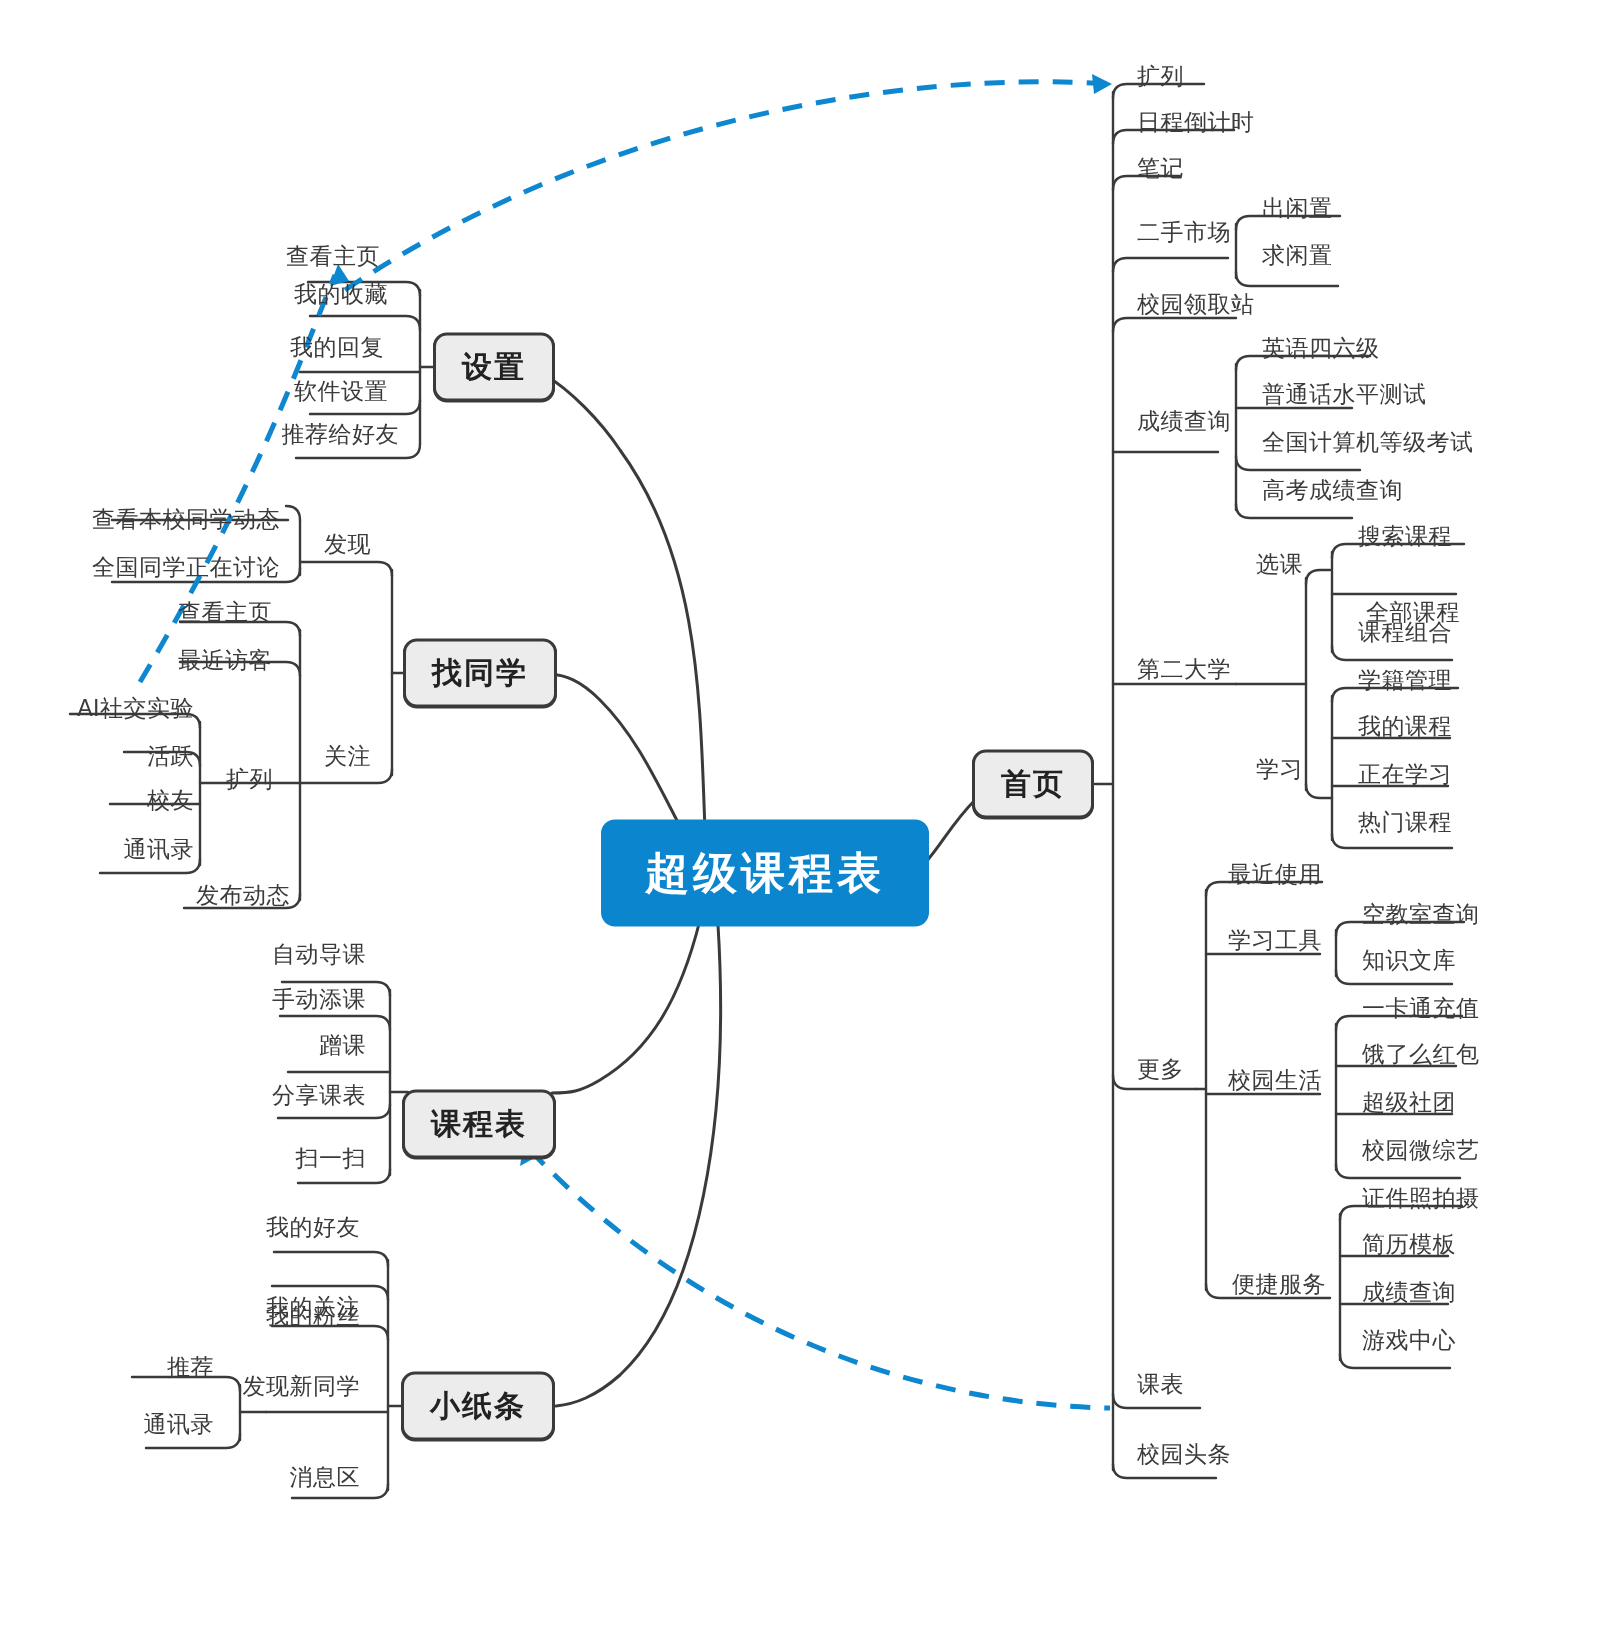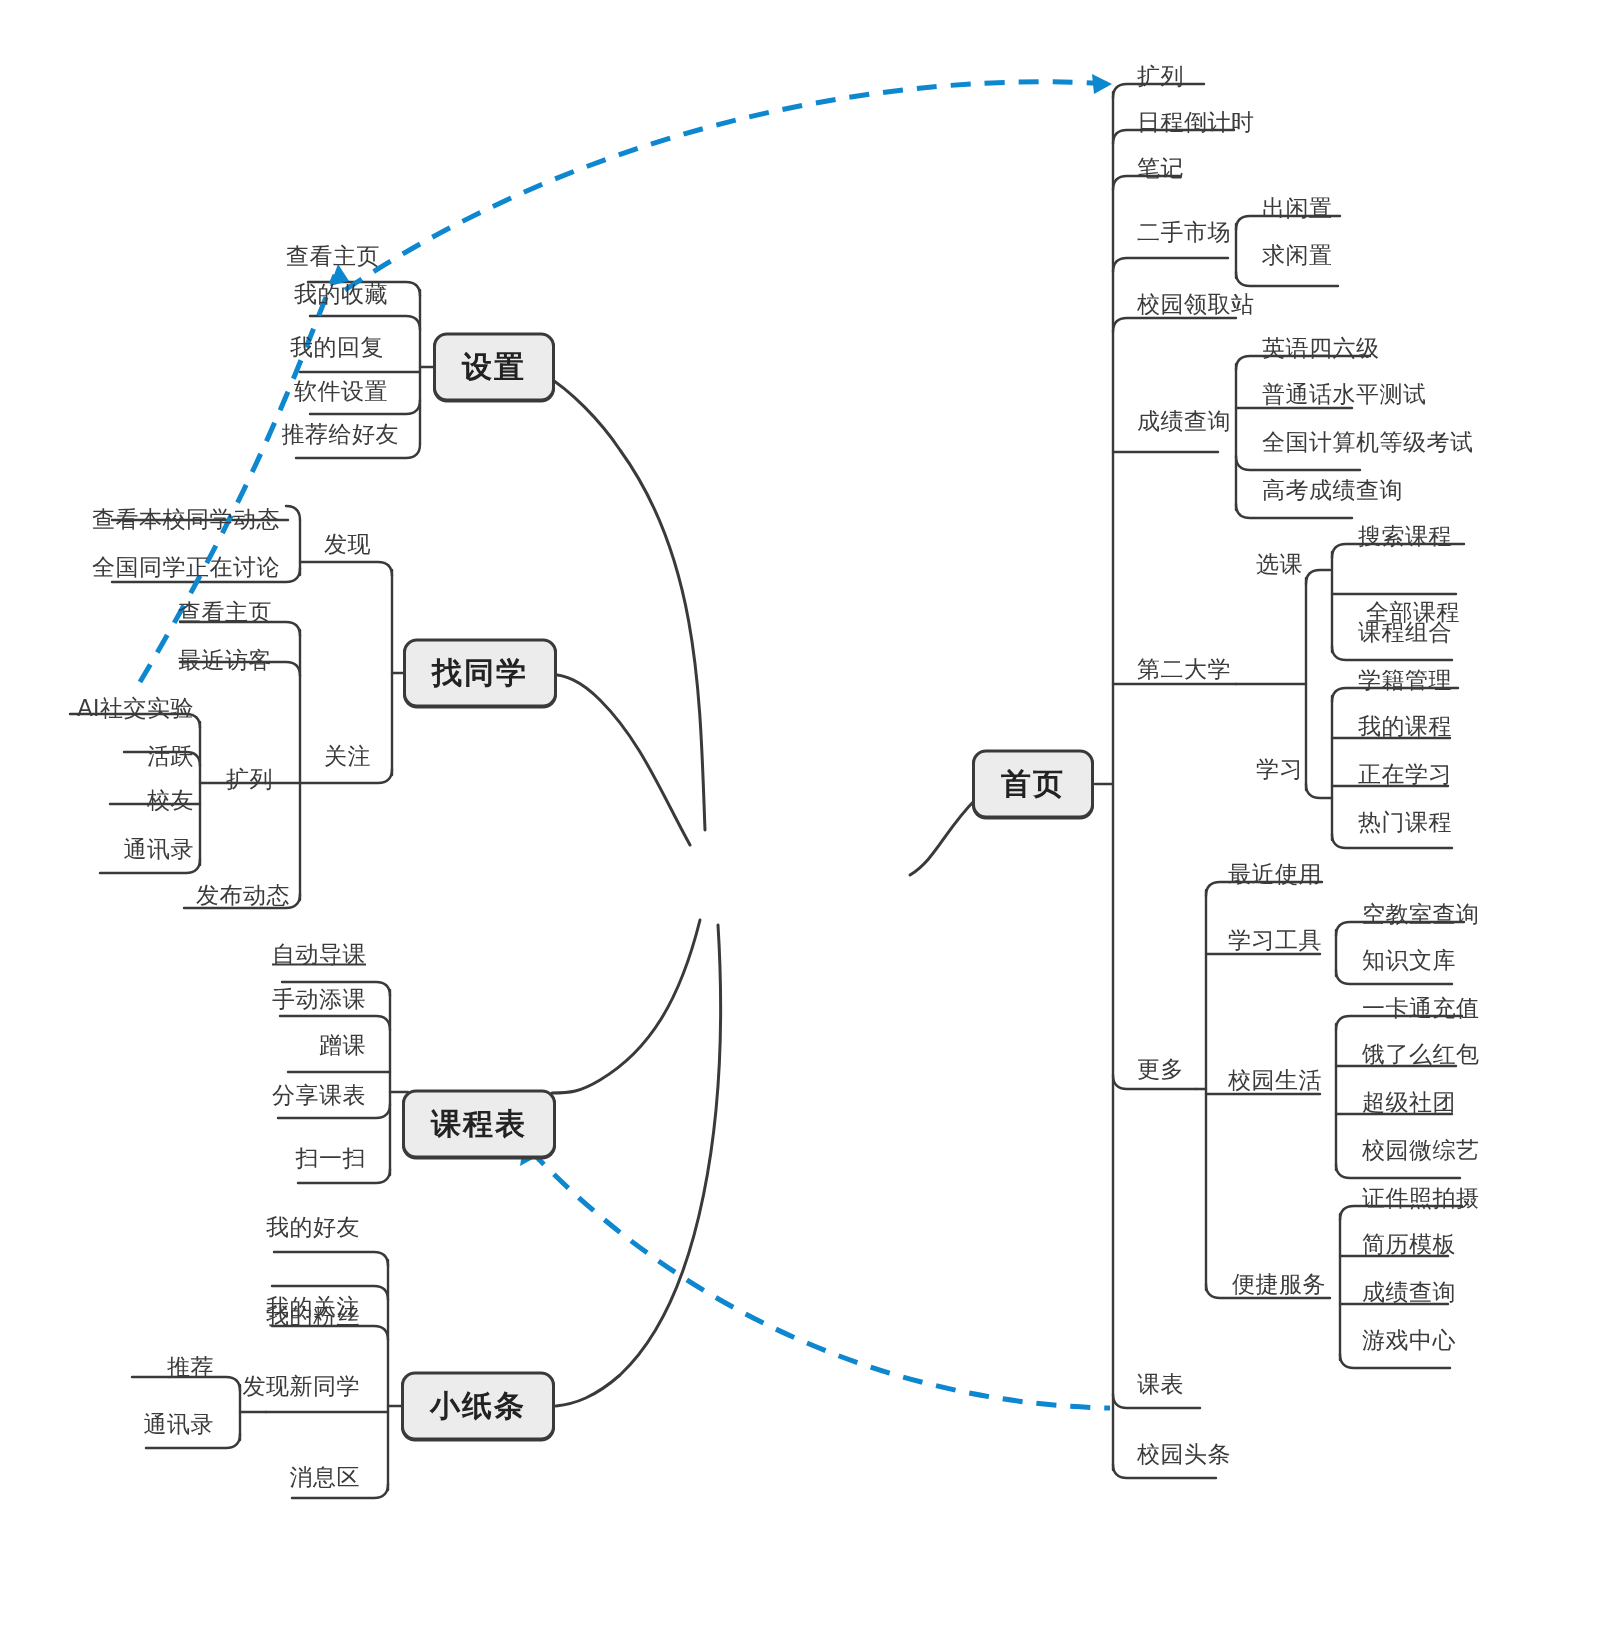--- a/index.html
+++ b/index.html
@@ -183,20 +183,21 @@
       <path d="M 140 682 C 260 480 300 360 335 275"></path>
       <path d="M 530 1150 C 700 1330 920 1405 1110 1408"></path>
     </g>
     <g fill="#0d87cf" stroke="none">
       <polygon points="1112,84 1092,74 1094,94"></polygon>
       <polygon points="338,264 330,286 349,281"></polygon>
       <polygon points="524,1142 520,1166 540,1155"></polygon>
     </g>
   </svg>
 
+  <div class="node root" style="left:765px;top:873px;">超级课程表</div>
 
   <div class="node branchbox" style="left:494px;top:367px;">设置</div>
   <div class="node branchbox" style="left:480px;top:673px;">找同学</div>
   <div class="node branchbox" style="left:479px;top:1124px;">课程表</div>
   <div class="node branchbox" style="left:478px;top:1406px;">小纸条</div>
   <div class="node branchbox" style="left:1033px;top:784px;">首页</div>
 
   <div class="node leaf l" style="right:1233px;top:257px;">查看主页</div>
   <div class="node leaf l" style="right:1225px;top:295px;">我的收藏</div>
   <div class="node leaf l" style="right:1229px;top:348px;">我的回复</div>
@@ -212,21 +213,21 @@
   <div class="node leaf l" style="right:1341px;top:613px;">查看主页</div>
   <div class="node leaf l" style="right:1341px;top:661px;">最近访客</div>
   <div class="node leaf r" style="left:222px;top:780px;">扩列</div>
   <div class="node leaf l" style="right:1323px;top:896px;">发布动态</div>
 
   <div class="node leaf l" style="right:1419px;top:709px;">AI社交实验</div>
   <div class="node leaf l" style="right:1419px;top:757px;">活跃</div>
   <div class="node leaf l" style="right:1419px;top:801px;">校友</div>
   <div class="node leaf l" style="right:1419px;top:850px;">通讯录</div>
 
-  <div class="node leaf l" style="right:1247px;top:955px;text-decoration:underline;">自动导课</div>
+  <div class="node leaf l" style="right:1247px;top:955px;">自动导课</div>
   <div class="node leaf l" style="right:1247px;top:1000px;">手动添课</div>
   <div class="node leaf l" style="right:1247px;top:1046px;">蹭课</div>
   <div class="node leaf l" style="right:1247px;top:1096px;">分享课表</div>
   <div class="node leaf l" style="right:1247px;top:1159px;">扫一扫</div>
 
   <div class="node leaf l" style="right:1253px;top:1228px;">我的好友</div>
   <div class="node leaf l" style="right:1253px;top:1308px;">我的关注</div>
   <div class="node leaf l" style="right:1253px;top:1317px;">我的粉丝</div>
   <div class="node leaf l" style="right:1253px;top:1387px;">发现新同学</div>
   <div class="node leaf l" style="right:1253px;top:1478px;">消息区</div>

